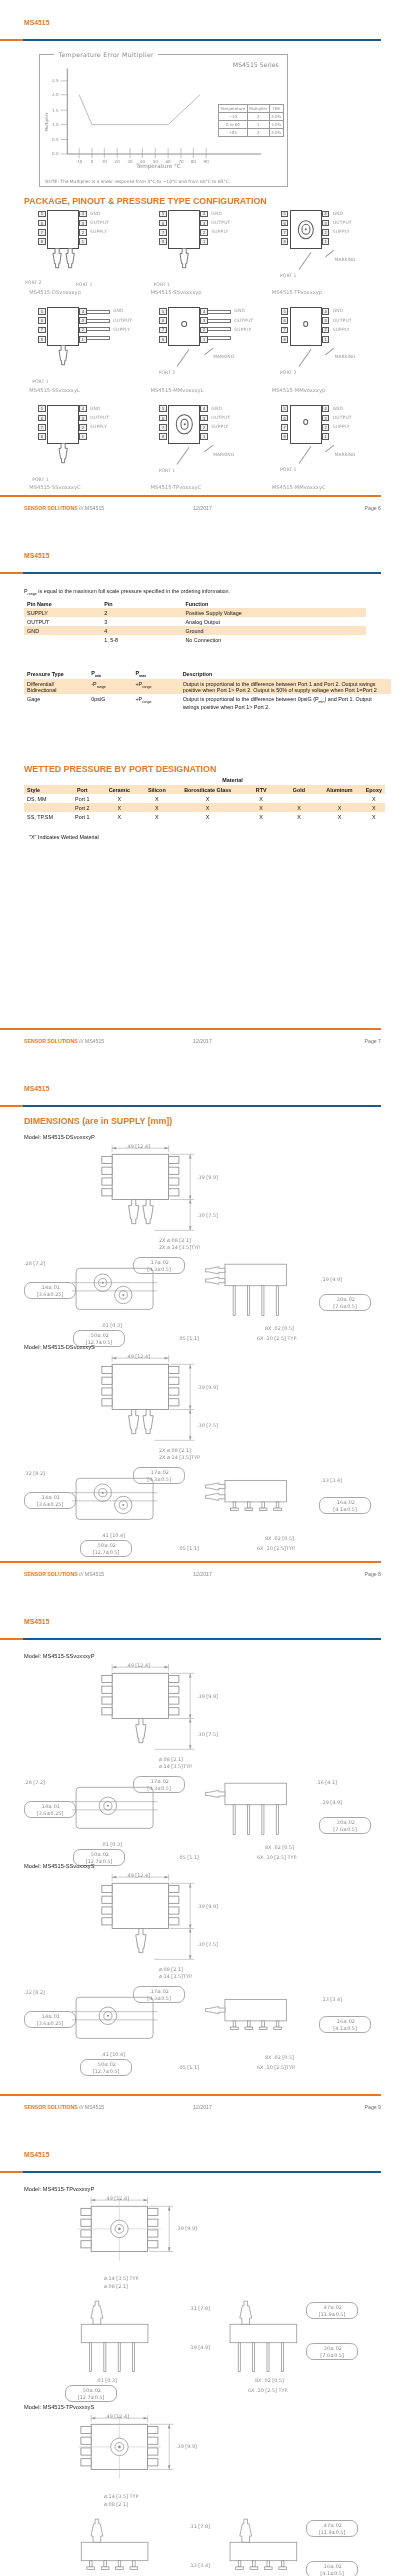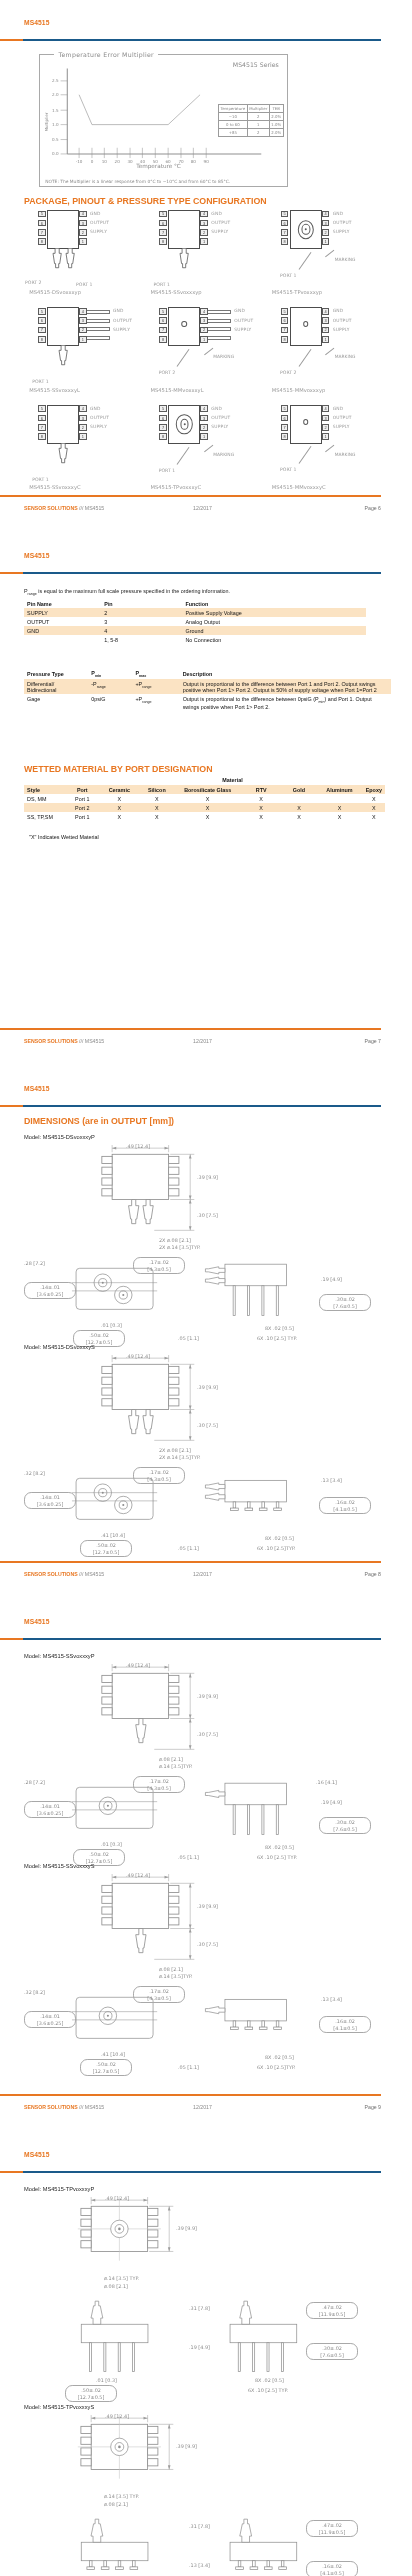--- a/index.html
+++ b/index.html
@@ -864,21 +864,21 @@
       </tr>
       <tr>
         <td>Gage</td>
         <td><span>0psiG</span><sub></sub></td>
         <td><span>+P</span><sub>range</sub></td>
         <td><span>Output is proportional to the difference between 0psiG (P</span><sub>min</sub><span>) and Port 1.  Output swings positive when Port 1&gt; Port 2.</span></td>
       </tr>
     </tbody>
       </table>
 
-    <h2 class="secO" style="top:231px">WETTED MATERIAL BY PORT DESIGNATION</h2>
+    <h2 class="secO" style="top:231px">WETTED PRESSURE BY PORT DESIGNATION</h2>
     <span class="mat-label">Material</span>
     <table class="datatable wet" style="left:24px;top:252px;width:361px">
       <tbody>
           <tr class="shade">
         <th style="width:39px">Style</th>
         <th style="width:32px">Port</th>
         <th style="width:36px">Ceramic</th>
         <th style="width:32px">Silicon</th>
         <th style="width:66px">Borosilicate Glass</th>
         <th style="width:40px">RTV</th>
@@ -929,21 +929,21 @@
       <span class="fdate">12/2017</span>
       <span class="fpage">Page 7</span>
     </div>
   </section>
 
   <section class="page">
     <h1 class="doctitle">MS4515</h1>
     <div class="head-rule">
         <i></i>
       </div>
-    <h2 class="secO" style="top:50px">DIMENSIONS (are in OUTPUT [mm])</h2>
+    <h2 class="secO" style="top:50px">DIMENSIONS (are in SUPPLY [mm])</h2>
 
     <div class="model" style="left:24px;top:68px">
       <span class="model-label">Model: MS4515-DSvoxxxyP</span>
       <div class="front-block">
         <svg width="175" height="112" viewBox="0 0 340 218" style="left:52px">
           <use href="#g-front"></use>
           <use href="#g-barb-down" x="112" y="110"></use>
           <use href="#g-barb-down" x="140" y="110"></use>
         </svg>
         <span class="dim" style="left:102px;top:0">.49 [12.4]</span>

